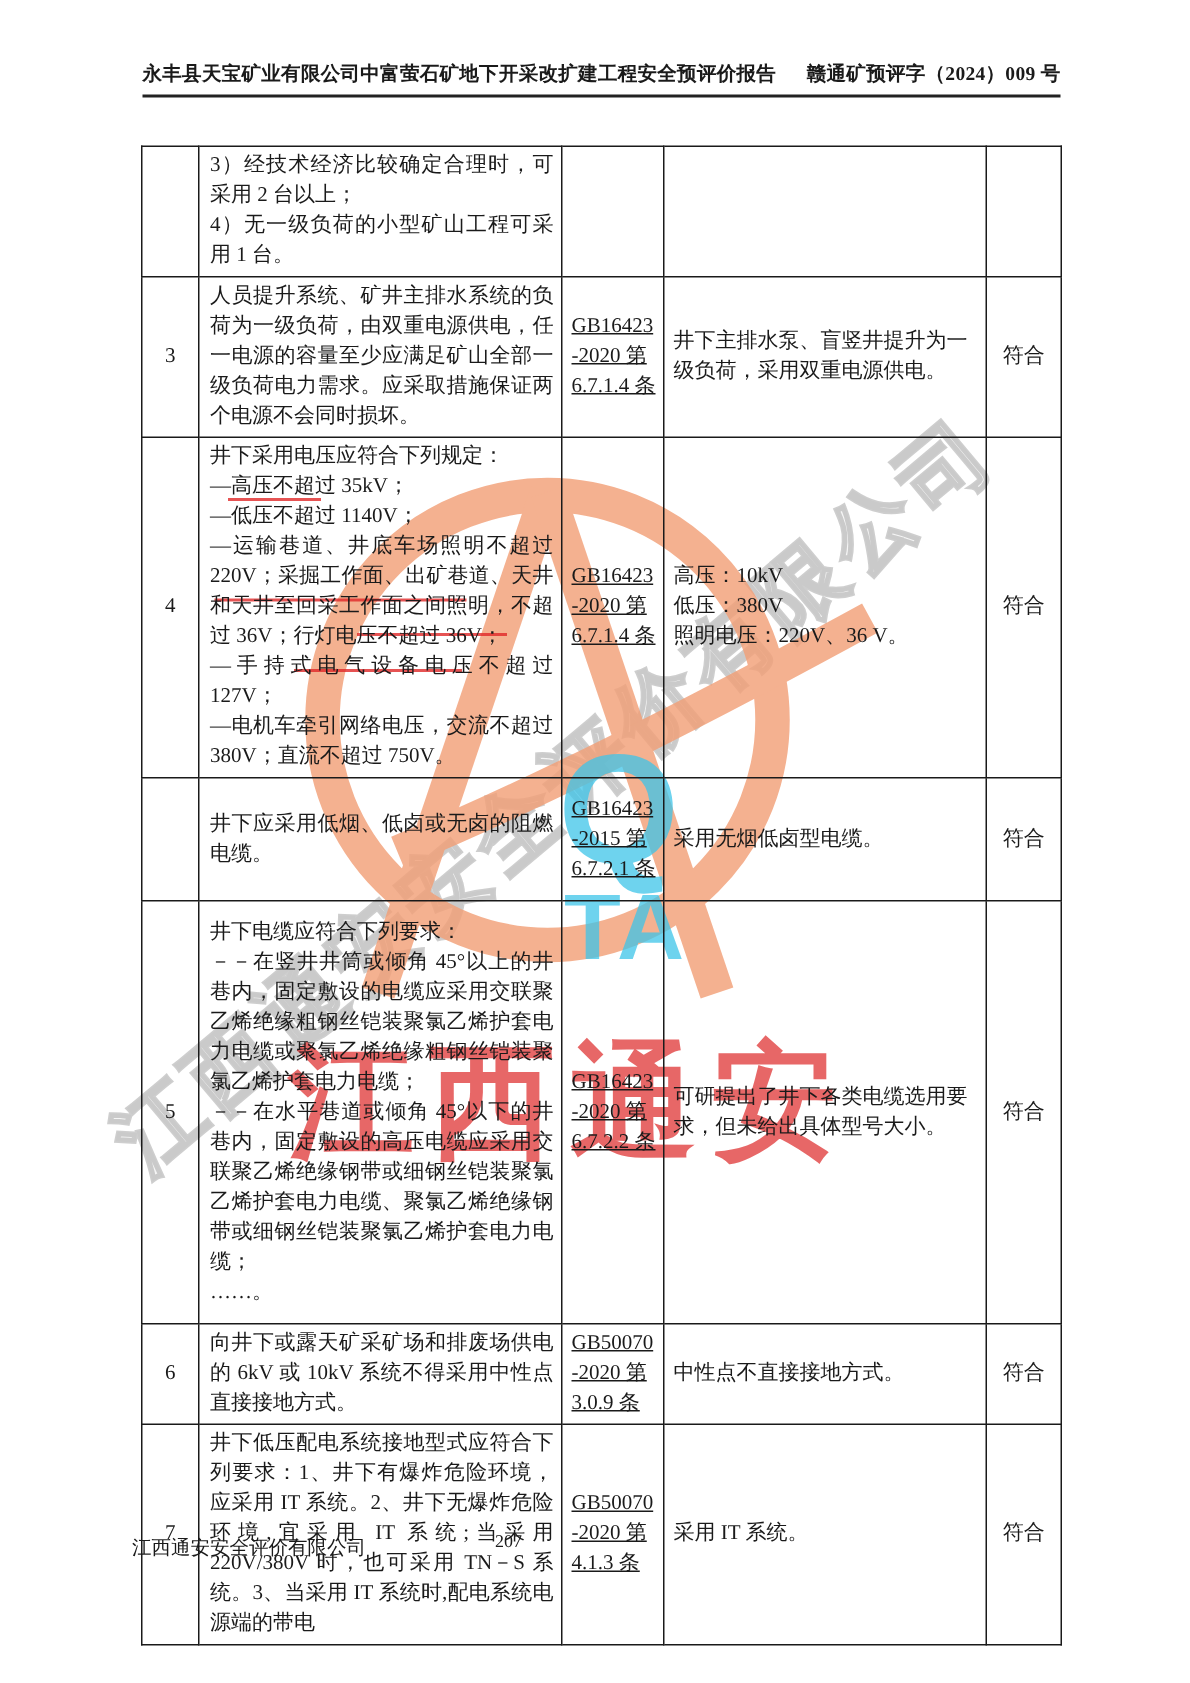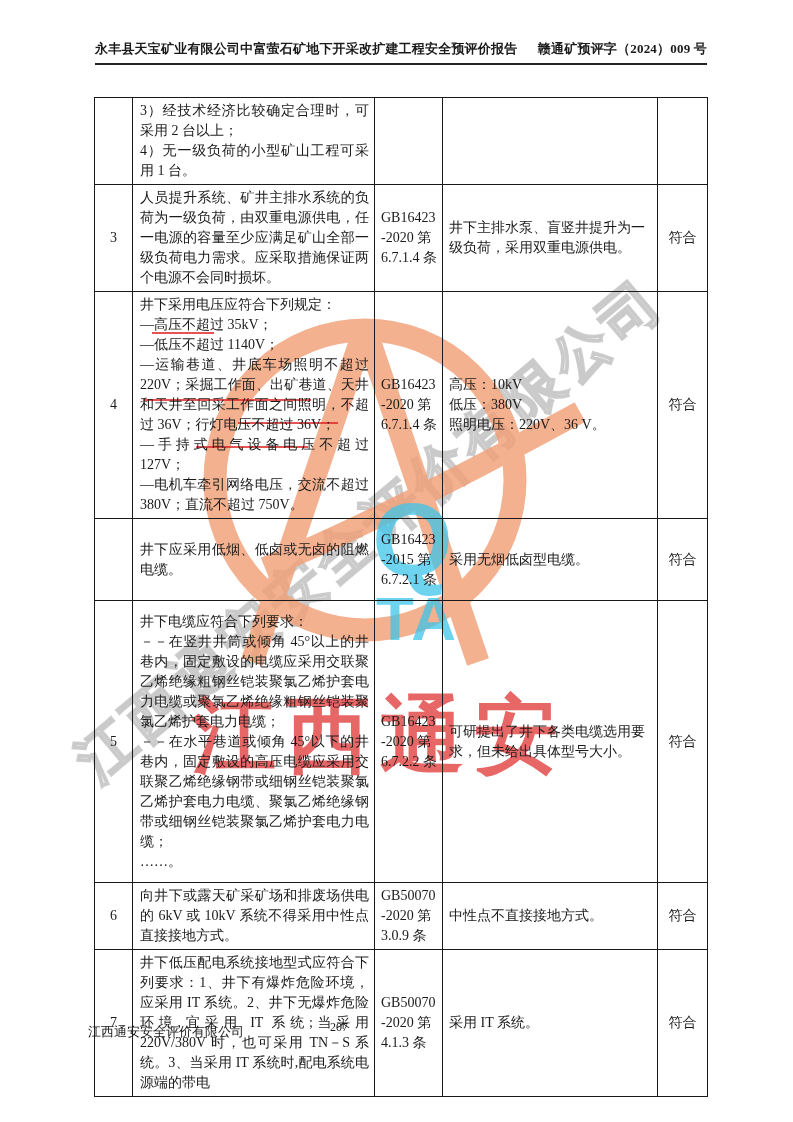--- a/index.html
+++ b/index.html
@@ -49,21 +49,21 @@
     position:absolute; top:97px; left:94px; width:613px;
     border-collapse:collapse; table-layout:fixed; z-index:1;
     font-size:14px; line-height:20px;
   }
   .doc-table td {
     border:1.6px solid #1a1a1a; vertical-align:middle; overflow:hidden;
     background:transparent; padding:2px 4px;
   }
   td.c-no { text-align:center; }
   td.c-req { white-space:pre-wrap; padding:3px 5px 3px 7px; text-align:justify;margin-top:26px; }
-  td.c-std { word-break:break-all; padding:2px 3px 2px 6px; }
+  td.c-std { word-break:break-all; padding:2px 3px 2px 6px;text-decoration:underline; }
   td.c-eval { white-space:pre-wrap; padding:3px 6px; }
   td.c-res { text-align:center; }
   
   .footer-company { position:absolute; left:88px; top:1023px; font-size:13px; z-index:1; }
   .footer-page { position:absolute; left:0; top:1020px; width:678px; text-align:center; font-size:12px; z-index:1; }
 </style>
 </head>
 <body>
 
 <div class="page">

